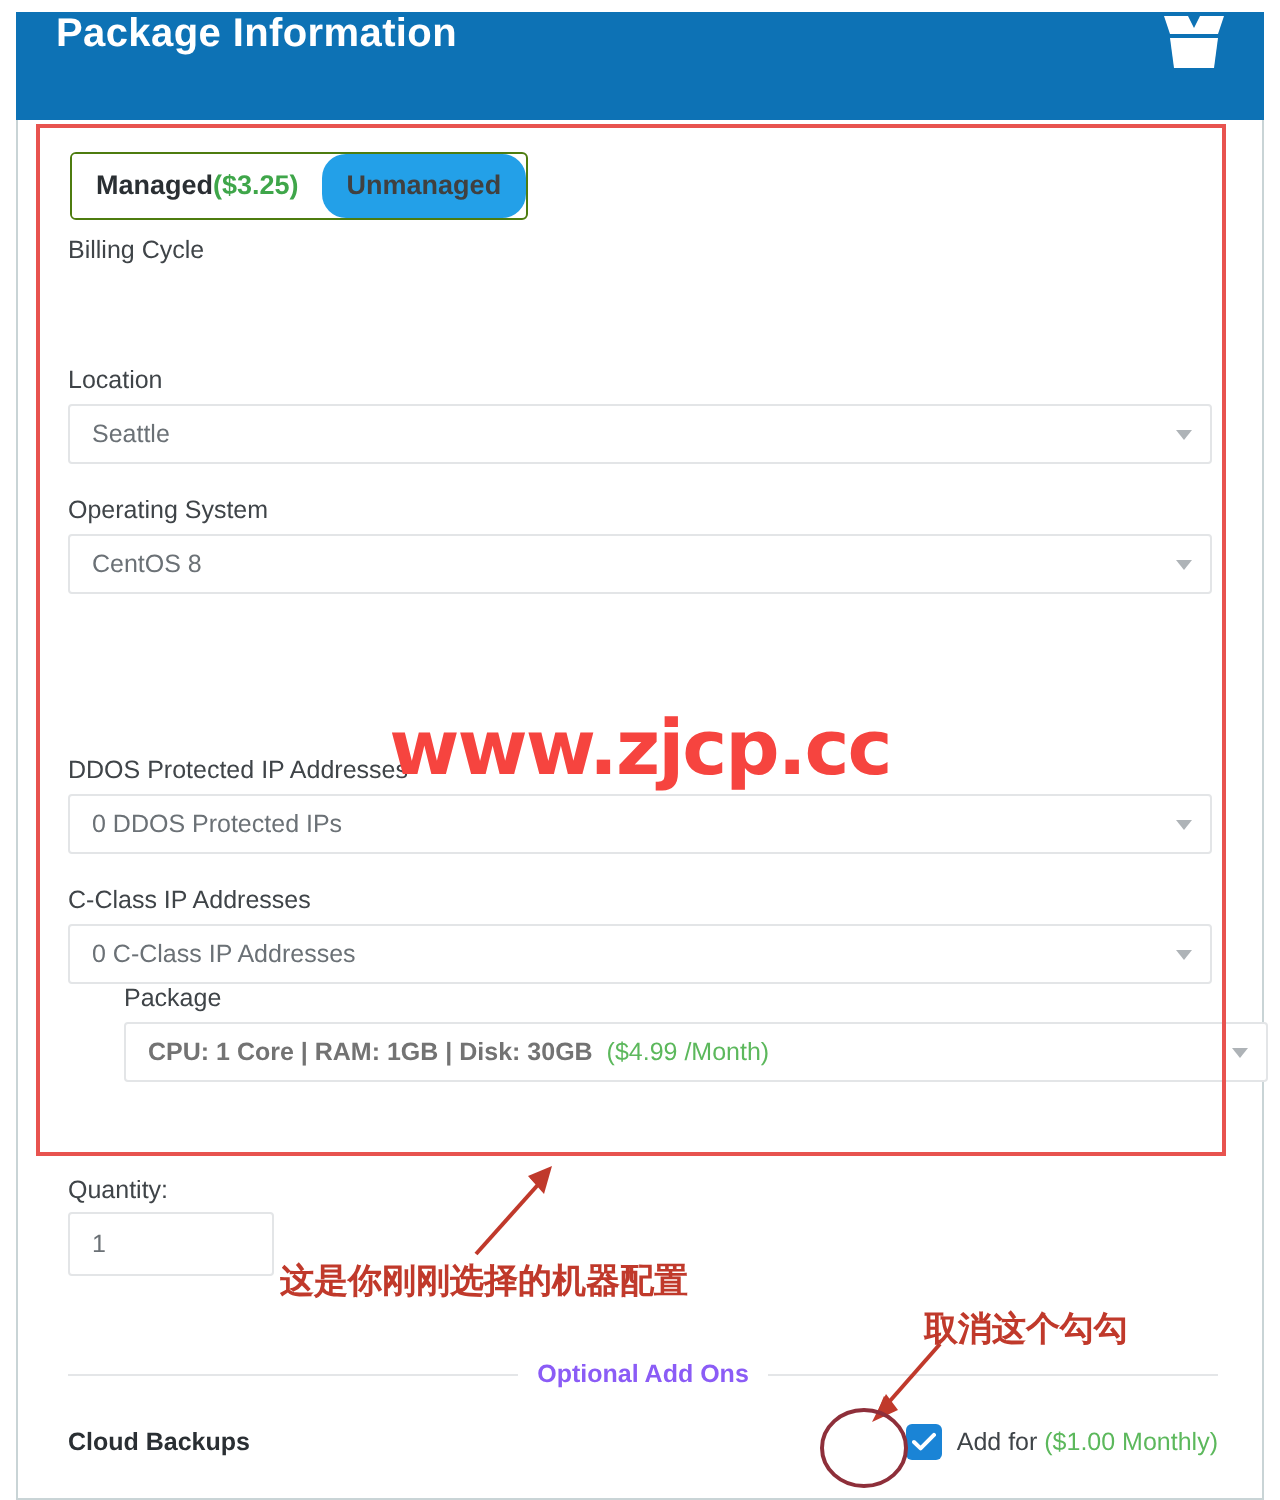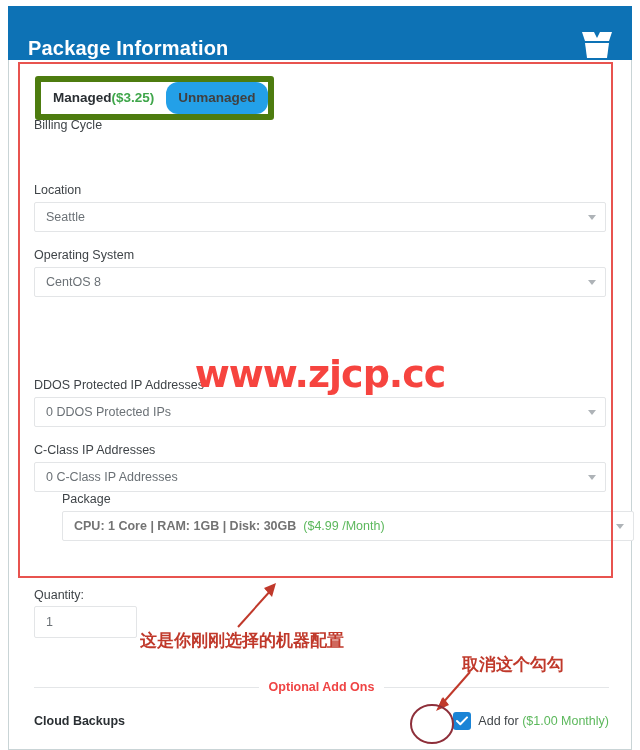--- a/index.html
+++ b/index.html
@@ -38,21 +38,21 @@
 
   .card-header {
     position: absolute;
     left: 8px;
     top: 6px;
     width: 624px;
     height: 54px;
     background: #0d72b5;
     box-sizing: border-box;
     display: flex;
-    align-items: flex-end;
+    align-items: flex-start;
     justify-content: space-between;
     padding: 0 18px 0 20px;
   }
   .card-title {
     color: #ffffff;
     font-size: 20px;
     font-weight: bold;
     letter-spacing: .2px;
   }
   .box-icon { width: 34px; height: 30px; display: block; }
@@ -80,21 +80,21 @@
     pointer-events: none;
     z-index: 5;
   }
 
   
   .tab-group {
     position: absolute;
     left: 27px;
     top: 16px;
     display: flex;
-    border: 6px solid #4d7c0f;
+    border: 1px solid #4d7c0f;
     border-radius: 3px;
     overflow: hidden;
     background: #ffffff;
   }
   .tab {
     font-size: 13.5px;
     font-weight: bold;
     padding: 9px 12px;
     line-height: 1;
     white-space: nowrap;
@@ -199,21 +199,21 @@
     gap: 10px;
   }
   .divider-line {
     flex: 1;
     height: 1px;
     background: #e4e6e8;
   }
   .divider-text {
     font-size: 12.5px;
     font-weight: bold;
-    color: #ef4444;
+    color: #8b5cf6;
     white-space: nowrap;
   }
 
   
   .addon-row {
     position: absolute;
     left: 26px;
     top: 652px;
     width: 575px;
     display: flex;

